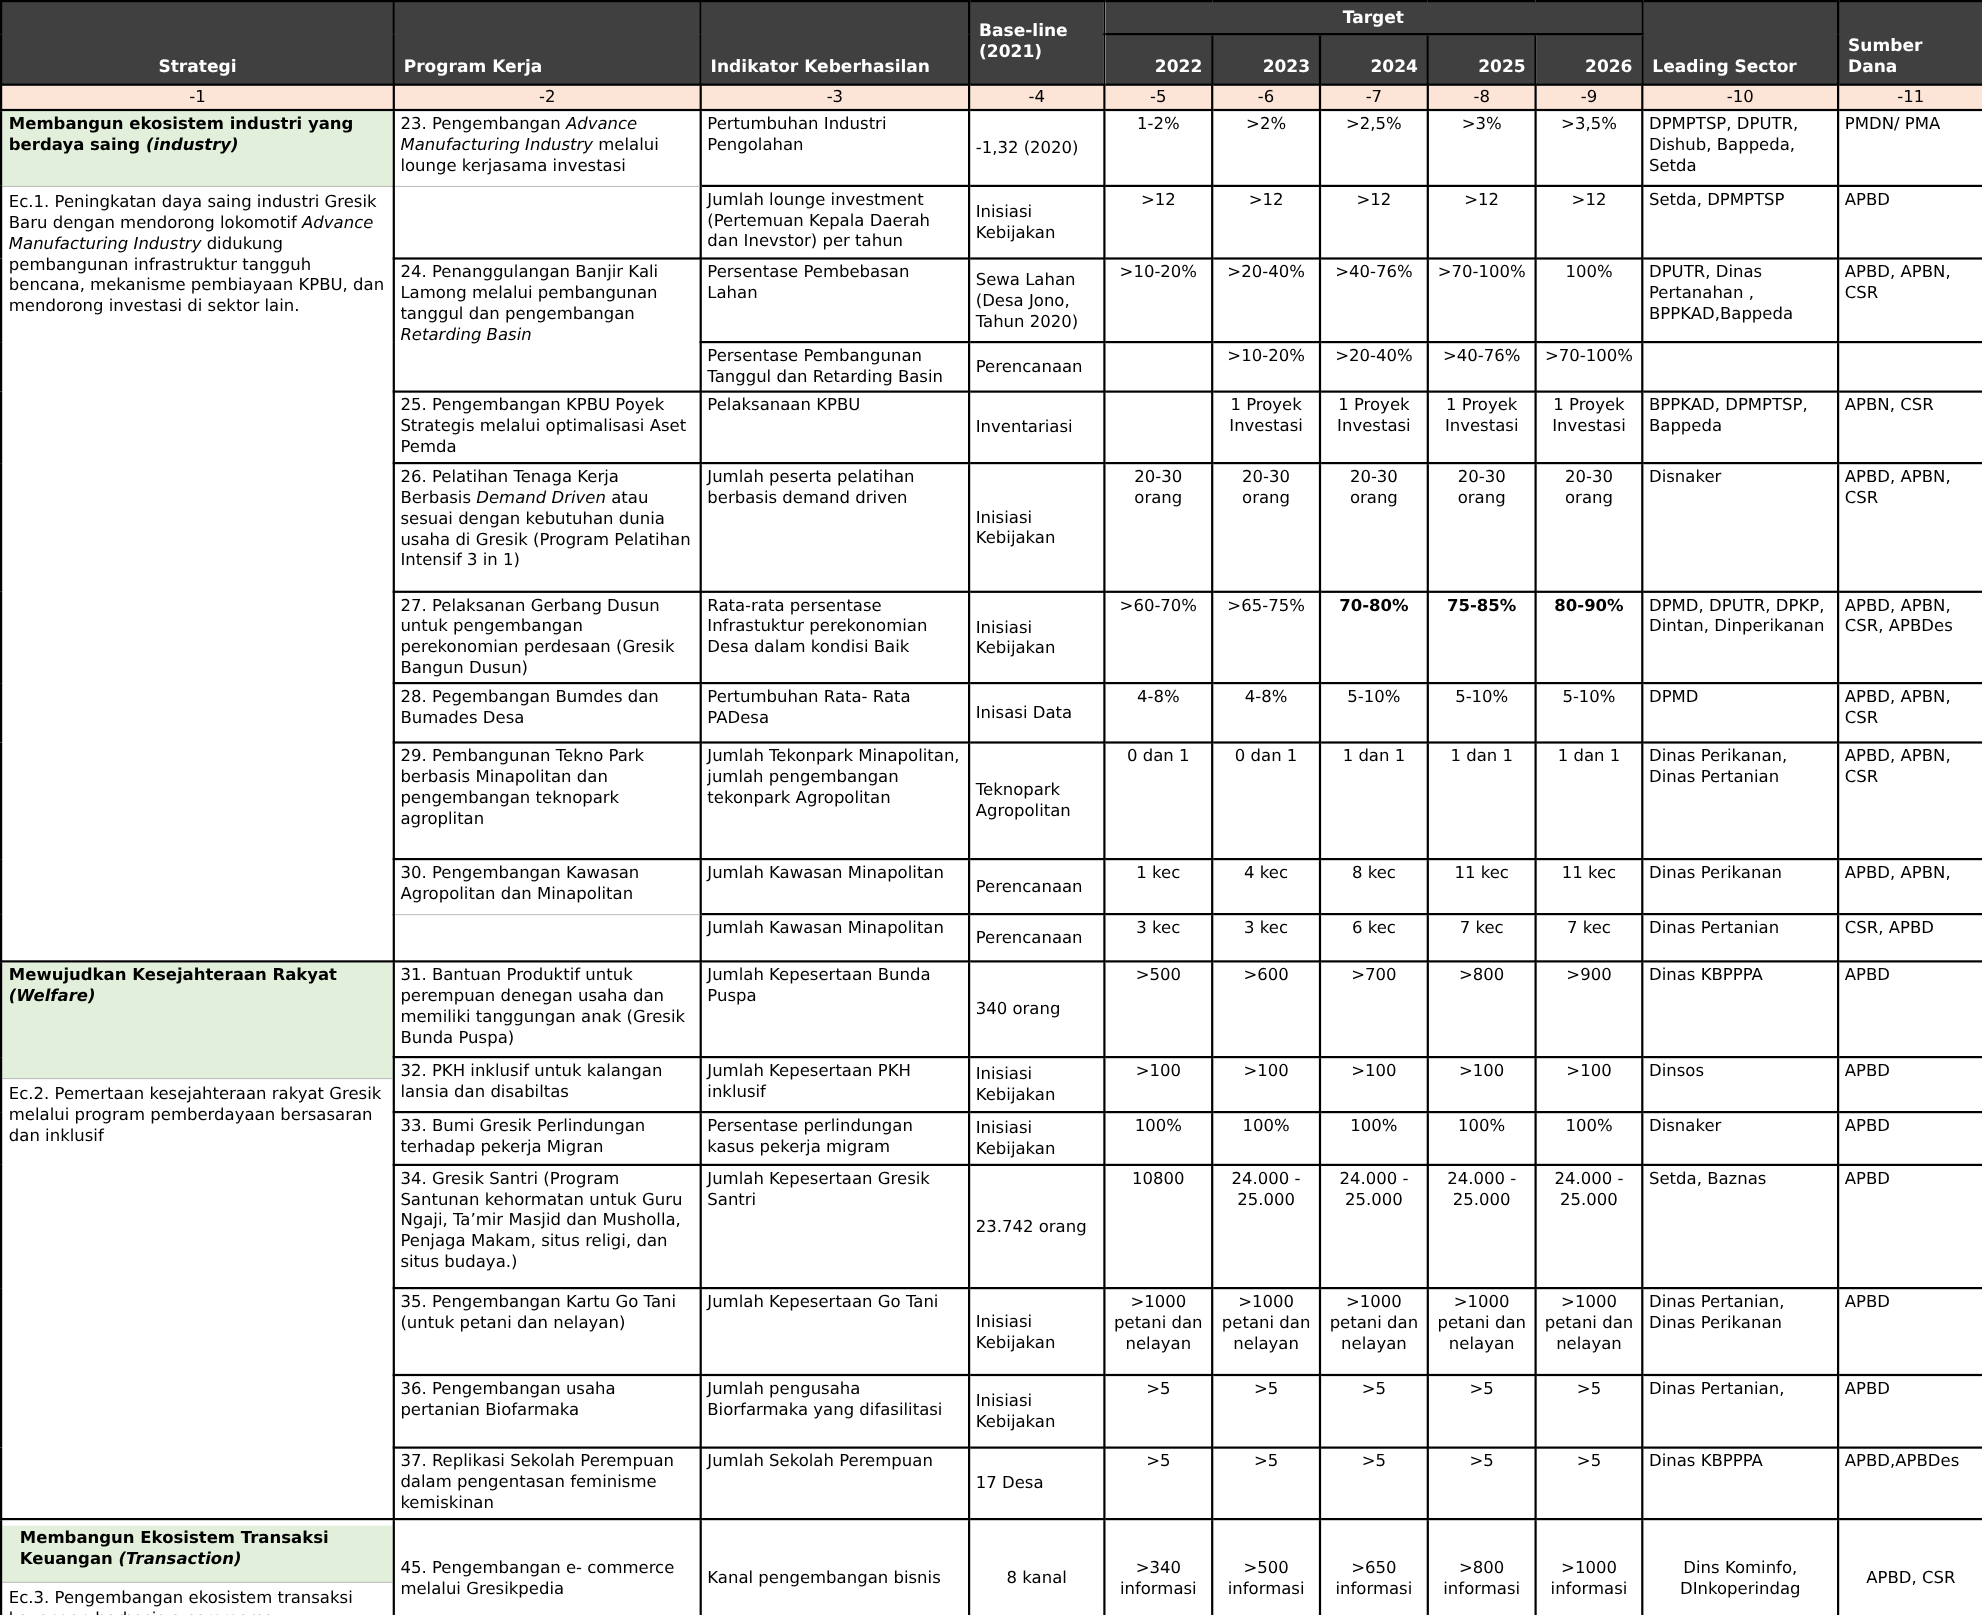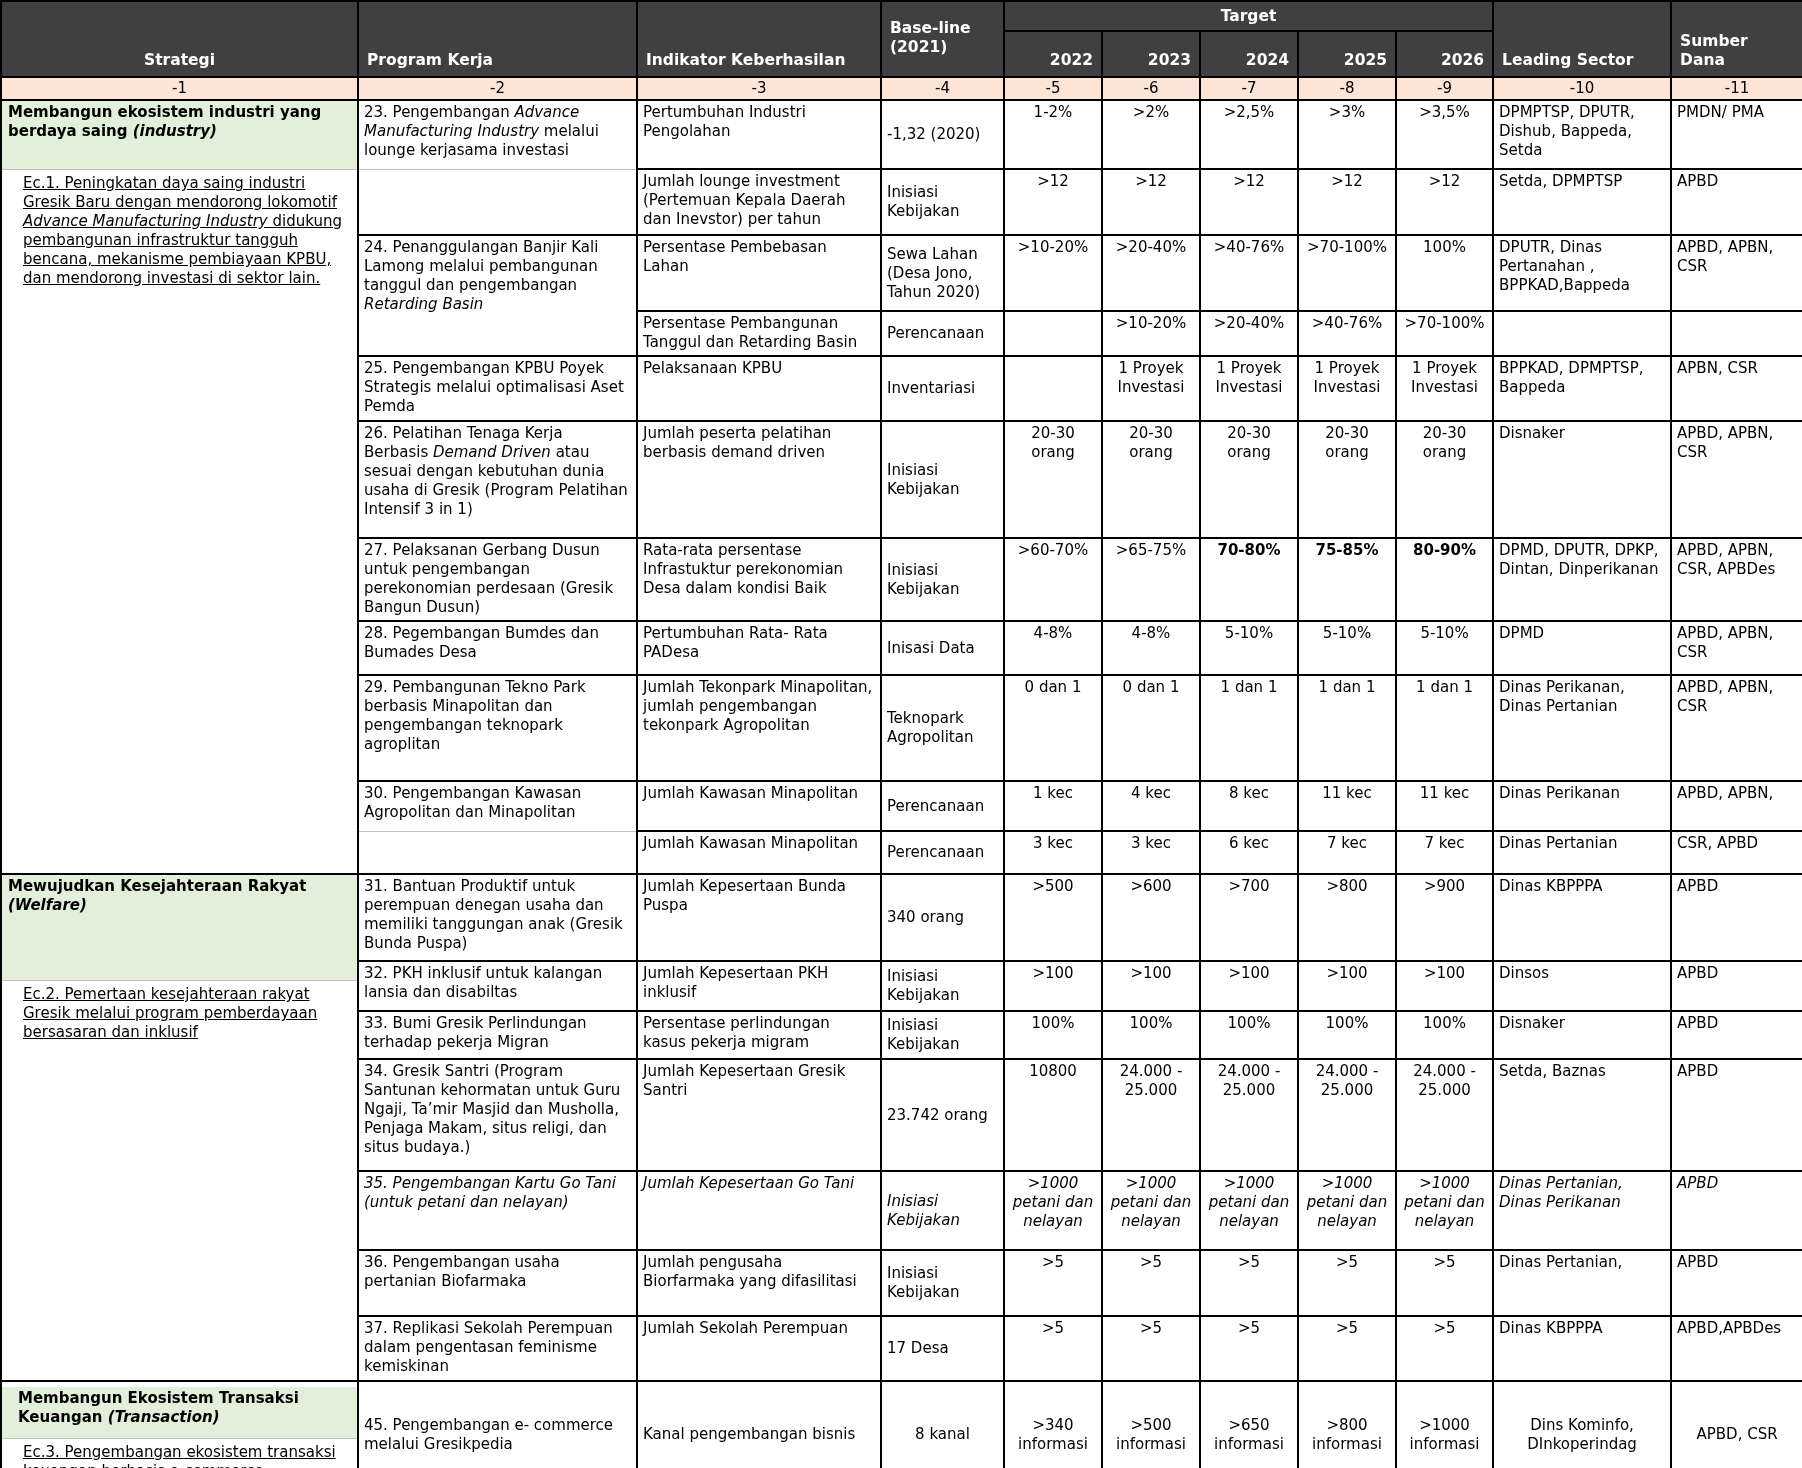--- a/index.html
+++ b/index.html
@@ -20,21 +20,21 @@
   th.h-baseline{vertical-align:middle;padding-top:4px;}
   th.h-target{text-align:center;vertical-align:middle;padding:2px;}
   th.h-year{text-align:right;}
   tr.nums td{background:var(--numbers-bg);text-align:center;padding:1px 4px;vertical-align:middle;}
   tbody td{vertical-align:top;padding:2px 5px;background:#fff;}
   td.target{text-align:center;padding:2px 2px;}
   td.baseline{vertical-align:middle;}
   td.strategy{padding:0;vertical-align:top;}
   .sec-title{background:var(--section-bg);font-weight:bold;padding:2px 6px;
              box-sizing:border-box;border-bottom:1px solid var(--soft-border);}
-  .sec-desc{padding:4px 6px 2px 21px;text-decoration:underline;}
+  .sec-desc{padding:4px 6px 2px 6px;}
   td.soft-b{border-bottom:1px solid var(--soft-border);}
   td.soft-t{border-top:1px solid var(--soft-border);}
   tr.center-row td{vertical-align:middle;}
   tr.center-row td.target,tr.center-row td.baseline,
   tr.center-row td.leading,tr.center-row td.sumber{text-align:center;}
   tr.stub td{border:1px solid #999;border-top:2px solid var(--border);border-bottom:none;background:#fff;}
 </style>
 </head>
 <body>
 
@@ -264,21 +264,21 @@
         <td class="indikator">Jumlah Kepesertaan Gresik Santri</td>
         <td class="baseline">23.742 orang</td>
         <td class="target">10800</td>
         <td class="target">24.000 -<br>25.000</td>
         <td class="target">24.000 -<br>25.000</td>
         <td class="target">24.000 -<br>25.000</td>
         <td class="target">24.000 -<br>25.000</td>
         <td class="leading">Setda, Baznas</td>
         <td class="sumber">APBD</td>
       </tr>
-      <tr style="height: 79px; font-style: italic;">
+      <tr style="height: 79px;">
         <td class="program">35. Pengembangan Kartu Go Tani (untuk petani dan nelayan)</td>
         <td class="indikator">Jumlah Kepesertaan Go Tani</td>
         <td class="baseline">Inisiasi Kebijakan</td>
         <td class="target">&gt;1000<br>petani dan<br>nelayan</td>
         <td class="target">&gt;1000<br>petani dan<br>nelayan</td>
         <td class="target">&gt;1000<br>petani dan<br>nelayan</td>
         <td class="target">&gt;1000<br>petani dan<br>nelayan</td>
         <td class="target">&gt;1000<br>petani dan<br>nelayan</td>
         <td class="leading">Dinas Pertanian, Dinas Perikanan</td>
         <td class="sumber">APBD</td>

